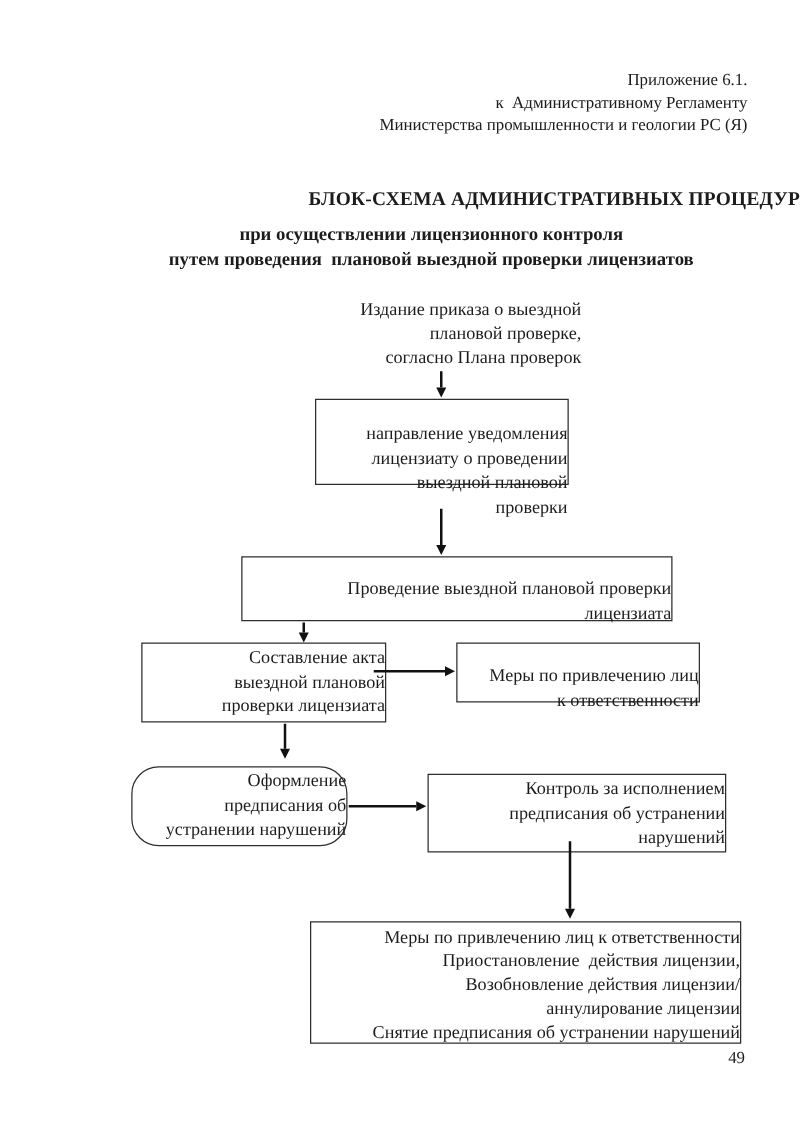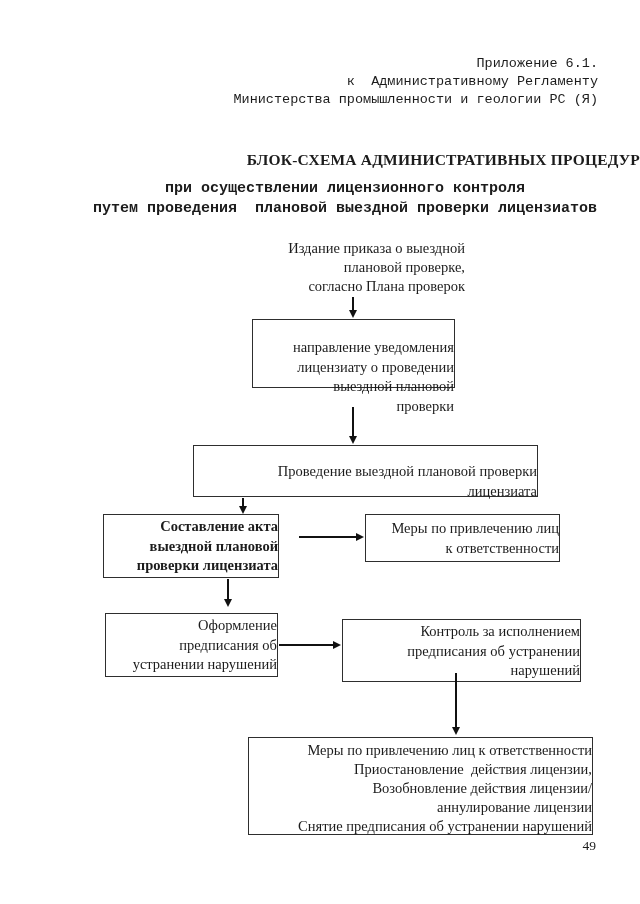--- a/index.html
+++ b/index.html
@@ -11,47 +11,47 @@
     position:relative;
     overflow:hidden;
   }
   .abs{position:absolute;box-sizing:border-box;}
   .lines{white-space:pre-wrap;}
 
   
   #doc-header{
     top:55px;right:42px;width:420px;
     text-align:right;
-    font-size:13.5px;line-height:18px;font-family:Liberation Mono, monospace;
+    font-size:13.5px;line-height:18px;
   }
 
   
   #page-title{
     top:151px;left:90px;width:550px;
     text-align:right;font-weight:bold;font-size:15.5px;
     letter-spacing:.2px;
   }
   #page-subtitle{
     top:179px;left:55px;width:580px;
-    text-align:center;font-weight:bold;font-size:15px;line-height:19.5px;font-family:Liberation Mono, monospace;
+    text-align:center;font-weight:bold;font-size:15px;line-height:19.5px;
   }
 
   
   .node{
     text-align:right;
     font-size:14.5px;line-height:19.5px;
   }
   .boxed{border:1px solid #2e2e2e;background:#ffffff;}
 
   #node-start{left:235px;top:239px;width:230px;line-height:18.8px;}
   #node-notification{left:252px;top:319px;width:203px;height:69px;padding-top:18px;line-height:19.5px;}
   #node-inspection{left:193px;top:445px;width:345px;height:52px;padding-top:16px;}
-  #node-act{left:103px;top:514px;width:176px;height:64px;padding-top:2px;font-weight:bold;}
-  #node-measures{left:365px;top:514px;width:195px;height:48px;padding-top:4px;}
-  #node-prescription{left:105px;top:613px;width:173px;height:64px;padding-top:2px;}
+  #node-act{left:113px;top:514px;width:196px;height:64px;padding-top:2px;}
+  #node-measures{left:365px;top:514px;width:195px;height:48px;padding-top:17px;}
+  #node-prescription{left:105px;top:613px;width:173px;height:64px;padding-top:2px;border-radius:22px;}
   #node-control{left:342px;top:609px;width:239px;height:63px;padding-top:2px;margin-top:10px;}
   #node-final{left:248px;top:737px;width:345px;height:98px;padding-top:3px;line-height:19px;}
 
   
   .varrow{position:absolute;width:10px;display:flex;flex-direction:column;align-items:center;}
   .varrow .shaft{flex:1;width:1.5px;background:#111;}
   .varrow .head{width:0;height:0;border-left:4.5px solid transparent;border-right:4.5px solid transparent;border-top:8px solid #111;}
   .harrow{position:absolute;height:10px;display:flex;flex-direction:row;align-items:center;}
   .harrow .shaft{flex:1;height:1.5px;background:#111;}
   .harrow .head{width:0;height:0;border-top:4.5px solid transparent;border-bottom:4.5px solid transparent;border-left:8px solid #111;}

